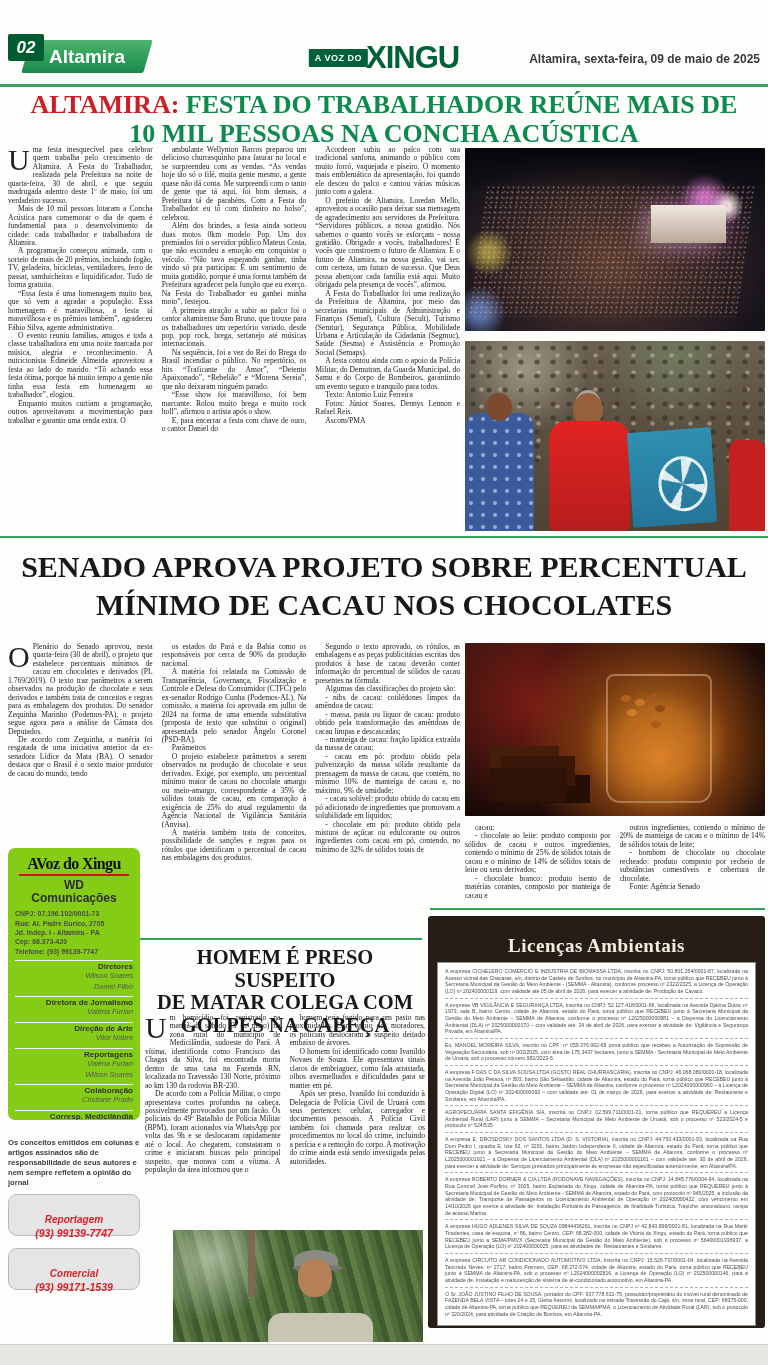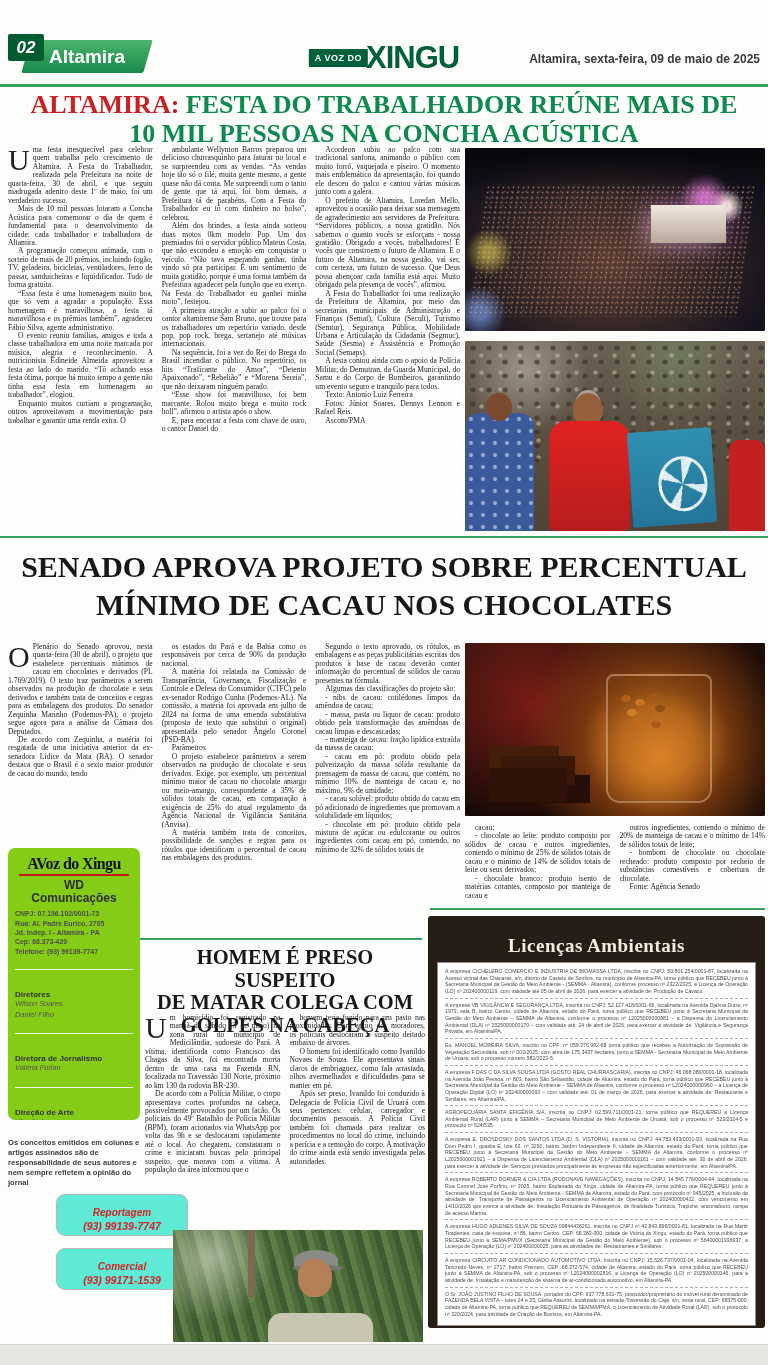--- a/index.html
+++ b/index.html
@@ -102,28 +102,28 @@
   
   .cacau-right-cols{left:465px;top:824px;width:300px;height:112px;}
   
   .wd-box{position:absolute;left:8px;top:848px;width:132px;height:272px;background:#84cc16;border-radius:7px;
       padding:7px 7px 4px 7px;box-sizing:border-box;overflow:hidden;font-family:"Liberation Sans",sans-serif;}
   .wd-logo{font-family:"Liberation Serif",serif;font-weight:bold;font-size:16px;letter-spacing:-.6px;color:#111;
       text-align:center;border-bottom:2.5px solid #c3191f;padding-bottom:1px;margin:0 4px 3px 4px;}
   .wd-name1{text-align:center;font-weight:bold;font-size:12px;color:#2e2e2e;line-height:1.1;}
   .wd-name2{text-align:center;font-weight:bold;font-size:12px;color:#2e2e2e;line-height:1.1;margin-bottom:4px;}
   .wd-addr{font-size:6.9px;font-weight:bold;color:#4b4b4b;line-height:1.35;}
-  .wd-sec{border-top:1px solid #f2f2f2;margin-top:13px;padding-top:20px;text-align:left;}
+  .wd-sec{border-top:1px solid #f2f2f2;margin-top:4px;padding-top:1px;text-align:right;}
   .wd-sec-title{font-size:8px;font-weight:bold;color:#333;}
   .wd-sec-name{font-size:7.4px;font-style:italic;color:#555;line-height:1.45;}
   .disclaimer{position:absolute;left:8px;top:1138px;width:132px;font-family:"Liberation Sans",sans-serif;
       font-size:7.6px;font-weight:bold;color:#3f3f3f;line-height:1.32;}
-  .phone-box{position:absolute;left:8px;width:132px;height:42px;background:#5eead4;border:1px solid #b9b9b9;
+  .phone-box{position:absolute;left:8px;width:132px;height:42px;background:#e5e5e5;border:1px solid #b9b9b9;
       border-radius:9px;text-align:center;font-family:"Liberation Sans",sans-serif;font-style:italic;font-weight:bold;
-      color:#d8232a;box-sizing:border-box;padding-top:11px;margin-left:48px;}
+      color:#d8232a;box-sizing:border-box;padding-top:18px;}
   .pb1{top:1194px;} .pb2{top:1248px;}
   .phone-label{font-size:10px;line-height:1.4;}
   .phone-num{font-size:10.5px;}
   
   .lic-box{position:absolute;left:428px;top:916px;width:337px;height:412px;background:#261d17;border-radius:3px;
       box-sizing:border-box;padding:17px 9px 9px 9px;}
   .lic-title{font-family:"Liberation Serif",serif;font-weight:bold;font-size:19px;color:#f3ecdf;
       text-align:center;letter-spacing:.5px;margin:2px 0 5px 0;}
   .lic-inner{background:#fff;border:1px solid #8f8f8f;height:364px;box-sizing:border-box;overflow:hidden;
       padding:5px 7px;}

